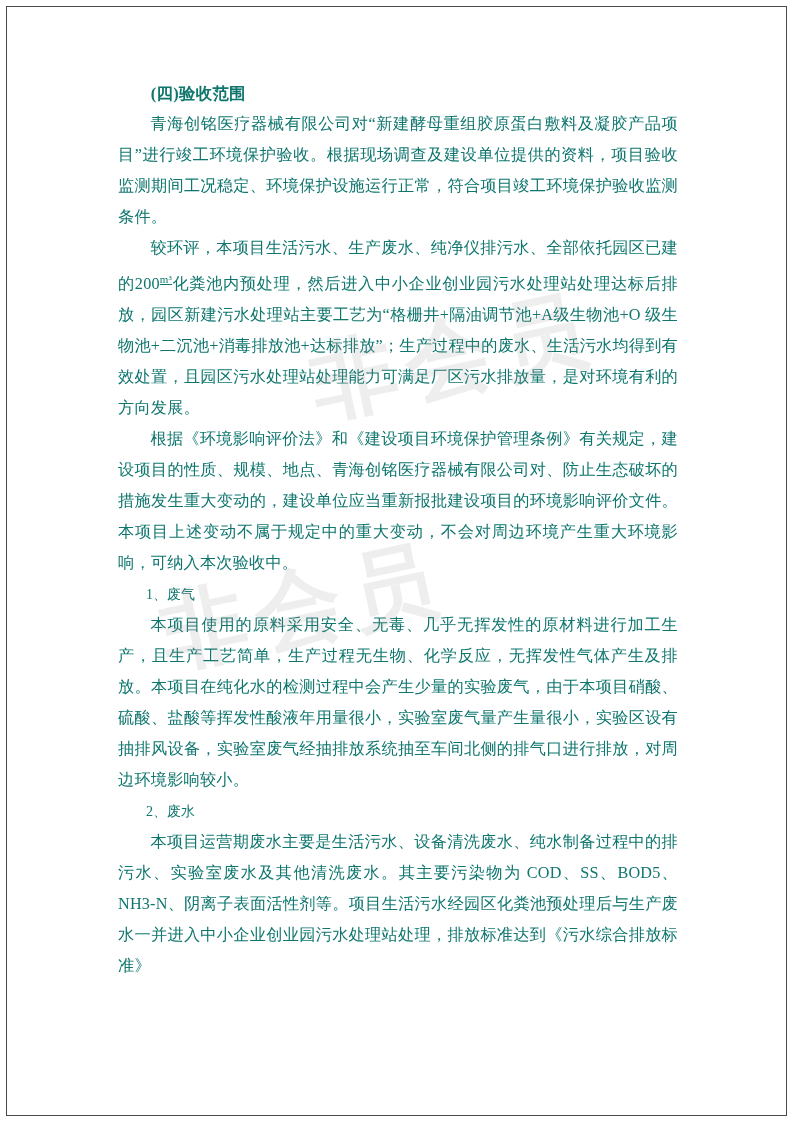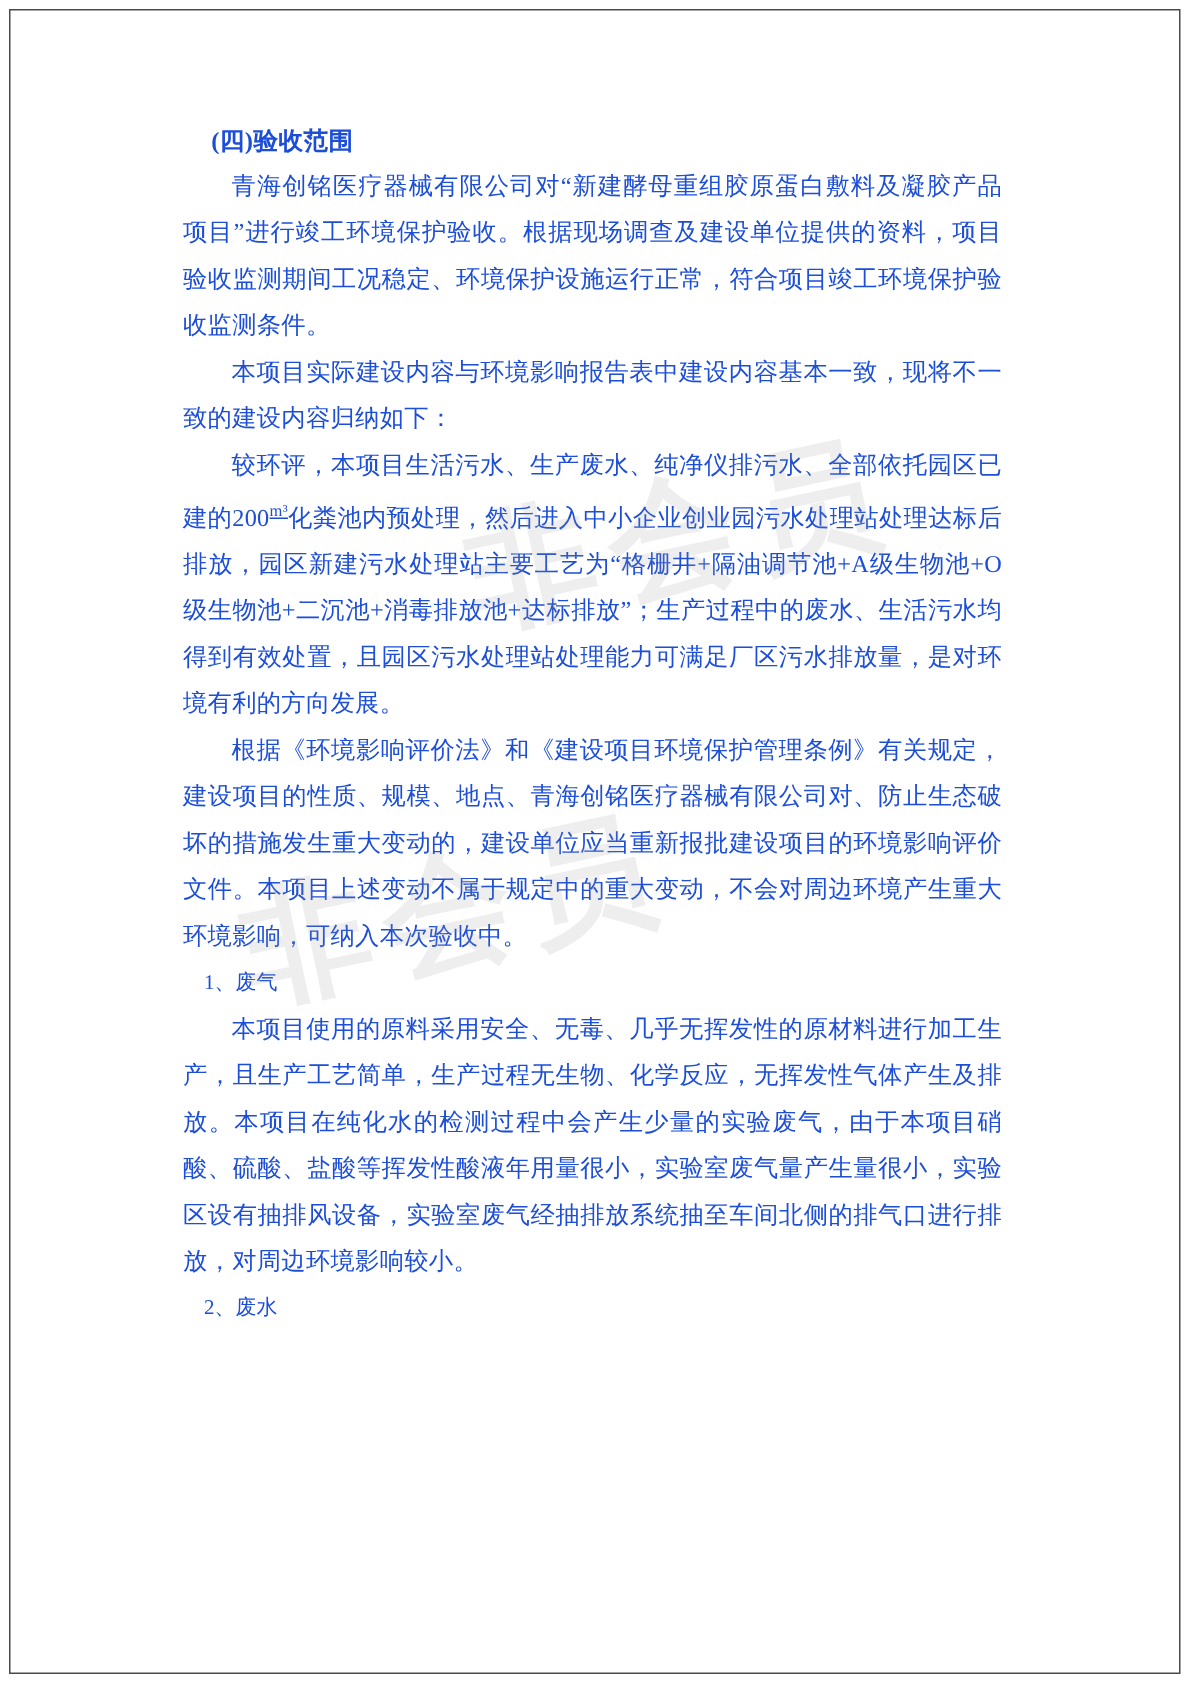--- a/index.html
+++ b/index.html
@@ -21,31 +21,31 @@
     left: 6px;
     top: 6px;
     right: 6px;
     bottom: 6px;
     border: 1px solid #4a4a4a;
     box-sizing: border-box;
     pointer-events: none;
   }
   .content {
     position: absolute;
-    left: 108px;
+    left: 118px;
     top: 78px;
     width: 560px;
-    color: #1d4ed8;
+    color: #0f766e;
   }
   .para {
     font-size: 16.2px;
     line-height: 31px;
     text-align: justify;
     text-justify: inter-ideograph;
-    margin: 0 0 0 14px;
+    margin: 0 0 0 0;
     letter-spacing: 0.2px;
   }
   .indent2 {
     text-indent: 2em;
   }
   .heading {
     font-size: 16.4px;
     line-height: 31px;
     font-weight: bold;
     text-indent: 2em;
@@ -97,28 +97,28 @@
     <div class="wm-text wm-2">非会员</div>
   </div>
 
   <div class="content">
 
     <p class="heading">(四)验收范围</p>
 
     <p class="para indent2">青海创铭医疗器械有限公司对“新建酵母重组胶原蛋白敷料及凝胶产品项目”进行竣工环境保护验收。根据现场调查及建设单位提供的资料，项目验收监测期间工况稳定、环境保护设施运行正常，符合项目竣工环境保护验收监测条件。</p>
 
 
-    <p class="para indent2">本项目实际建设内容与环境影响报告表中建设内容基本一致，现将不一致的建设内容归纳如下：</p>
 
     <p class="para indent2"><span>较环评，本项目生活污水、生产废水、纯净仪排污水、全部依托园区已建的200</span><span class="sup">m³</span><span>化粪池内预处理，然后进入中小企业创业园污水处理站处理达标后排放，园区新建污水处理站主要工艺为“格栅井+隔油调节池+A级生物池+O 级生物池+二沉池+消毒排放池+达标排放”；生产过程中的废水、生活污水均得到有效处置，且园区污水处理站处理能力可满足厂区污水排放量，是对环境有利的方向发展。</span></p>
 
     <p class="para indent2">根据《环境影响评价法》和《建设项目环境保护管理条例》有关规定，建设项目的性质、规模、地点、青海创铭医疗器械有限公司对、防止生态破坏的措施发生重大变动的，建设单位应当重新报批建设项目的环境影响评价文件。本项目上述变动不属于规定中的重大变动，不会对周边环境产生重大环境影响，可纳入本次验收中。</p>
 
 
     <p class="subhead">1、废气</p>
 
     <p class="para indent2">本项目使用的原料采用安全、无毒、几乎无挥发性的原材料进行加工生产，且生产工艺简单，生产过程无生物、化学反应，无挥发性气体产生及排放。本项目在纯化水的检测过程中会产生少量的实验废气，由于本项目硝酸、硫酸、盐酸等挥发性酸液年用量很小，实验室废气量产生量很小，实验区设有抽排风设备，实验室废气经抽排放系统抽至车间北侧的排气口进行排放，对周边环境影响较小。</p>
 
     <p class="subhead">2、废水</p>
 
+    <p class="para indent2">本项目运营期废水主要是生活污水、设备清洗废水、纯水制备过程中的排污水、实验室废水及其他清洗废水。其主要污染物为 COD、SS、BOD5、NH3-N、阴离子表面活性剂等。项目生活污水经园区化粪池预处理后与生产废水一并进入中小企业创业园污水处理站处理，排放标准达到《污水综合排放标准》</p>
 
   </div>
 </div>
 
 </body></html>

